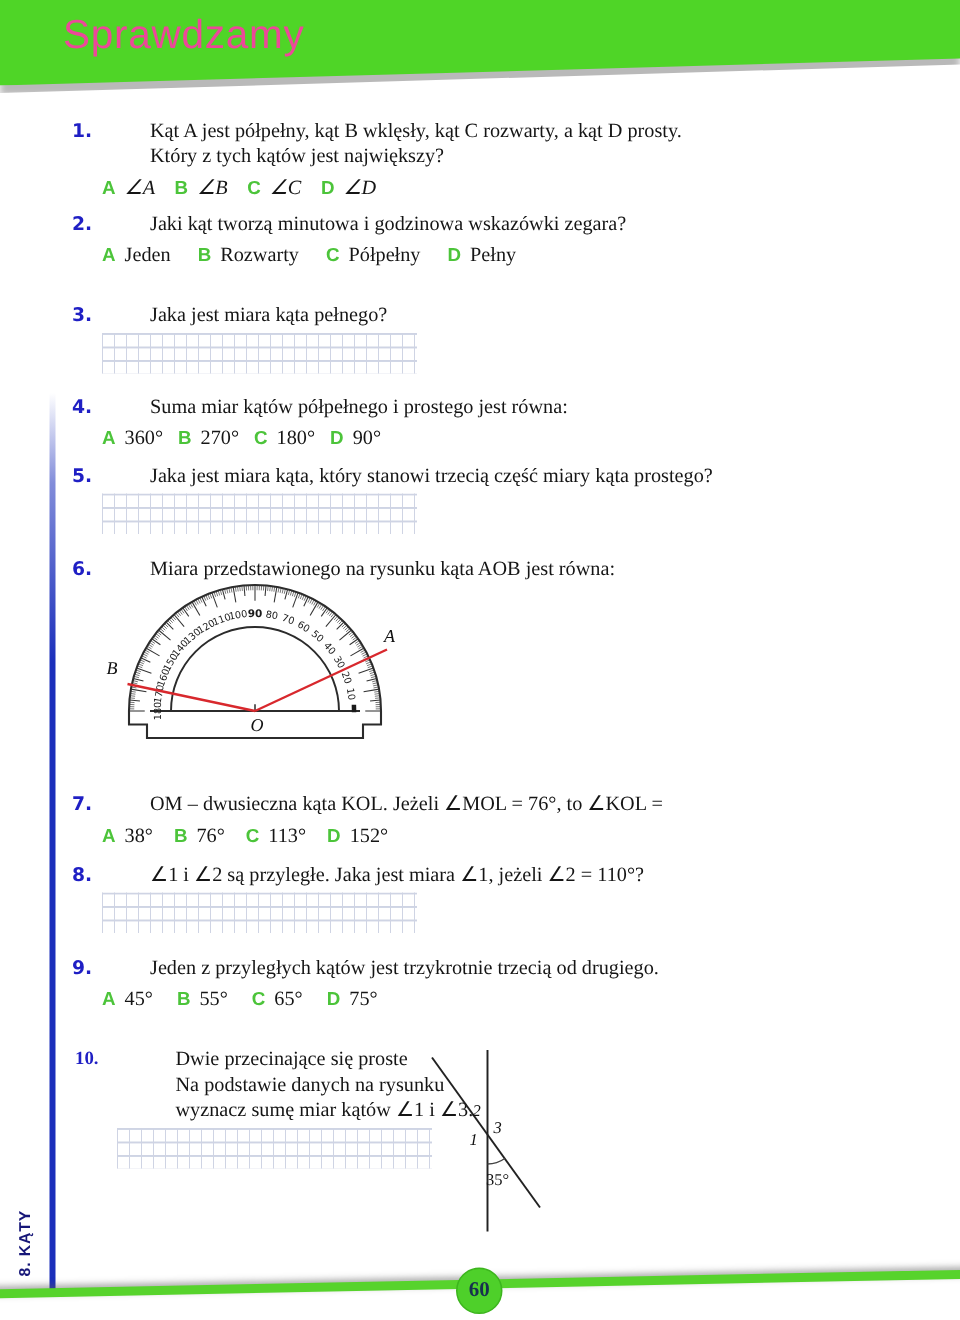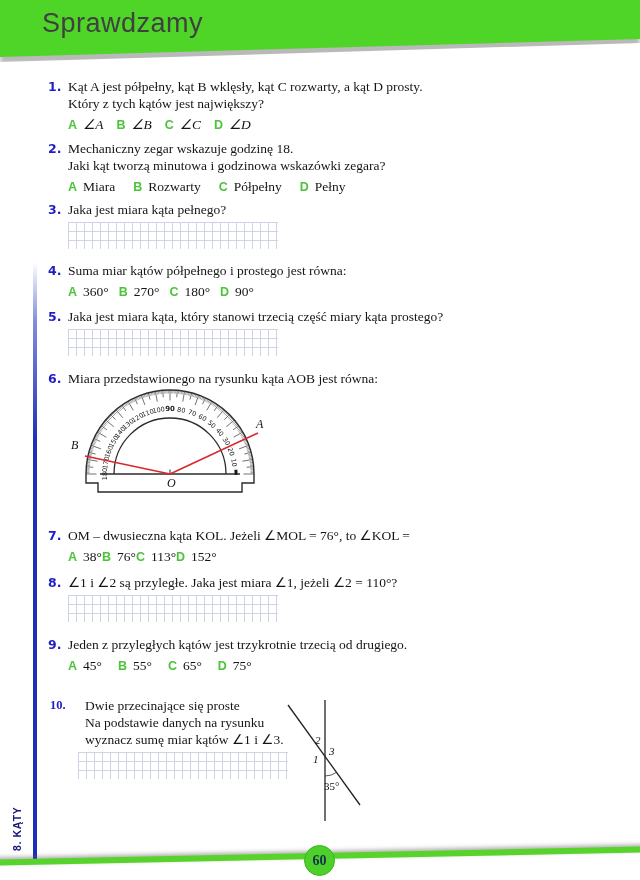--- a/index.html
+++ b/index.html
@@ -5,21 +5,21 @@
   html,body{margin:0;padding:0;background:#fff;}
   #page{position:relative;width:640px;height:880px;background:#ffffff;overflow:hidden;
         font-family:"Liberation Serif",serif;color:#151515;}
 
   
   .header-shadow{position:absolute;top:0;left:0;width:640px;height:64px;background:#b9b9b9;
     clip-path:polygon(0 0,100% 0,100% 43px,0 62px);filter:blur(2.5px);}
   .header{position:absolute;top:0;left:0;width:640px;height:58px;background:#4fd527;
     clip-path:polygon(0 0,100% 0,100% 39px,0 57px);}
   .title{position:absolute;left:42px;top:8px;font-family:"Liberation Sans",sans-serif;
-    font-size:27px;font-weight:500;color:#404040;letter-spacing:.5px;}
+    font-size:27px;font-weight:500;color:#ec4899;letter-spacing:.5px;}
 
   
   .sidebar{position:absolute;left:0;top:234px;width:34px;height:628px;
     background:
       radial-gradient(28px 18px at 8px 330px, rgba(255,255,255,.55), rgba(255,255,255,0) 70%),
       radial-gradient(30px 20px at 20px 450px, rgba(235,240,248,.5), rgba(255,255,255,0) 70%),
       linear-gradient(180deg,#ffffff 0%,#e7f0fa 5%,#bdd6ee 14%,#a9c7e7 28%,#9db9da 42%,
         #a3b7d2 55%,#96a9c6 68%,#8d9cb8 80%,#8g 0,#8d9cb8 84%,#94a3ba 92%,#9aa8bd 100%);}
   .sidebar-rule{position:absolute;left:33px;top:262px;width:4px;height:598px;
     background:linear-gradient(180deg,rgba(27,47,187,0) 0%,rgba(27,47,187,.55) 10%,#1b2fbb 30%,#1b2fbb 100%);}
@@ -27,23 +27,23 @@
     writing-mode:vertical-rl;transform:rotate(180deg);
     font-family:"Liberation Sans",sans-serif;font-size:10.5px;font-weight:bold;
     color:#161678;letter-spacing:.6px;}
 
   
   .q{position:absolute;left:48px;display:flex;}
   .qnum{flex:none;width:20px;padding-top:1px;color:#1f1fc4;
     font-family:"DejaVu Sans",sans-serif;font-weight:bold;font-size:12.5px;}
   .q.wide .qnum{width:37px;padding-left:2px;box-sizing:border-box;font-family:Liberation Serif, serif;}
   .qbody{font-size:13.5px;line-height:17px;}
-  .qline{white-space:nowrap;}
+  .qline{white-space:nowrap;margin-left:32px;}
   .opts{display:flex;margin-top:4px;align-items:baseline;text-align:center;}
-  .g13{gap:13px}.g18{gap:18px}.g26{gap:10px}.g17{gap:17px}.g14{}.g16{gap:16px}
+  .g13{gap:13px}.g18{gap:18px}.g26{gap:10px}.g17{gap:17px}.g14{gap:14px}.g16{gap:16px}
   .olet{font-family:"Liberation Sans",sans-serif;font-weight:bold;font-size:12.5px;
     color:#4cc43a;margin-right:6px;}
   .oval{font-size:13.5px;}
   .italic-vals .oval{font-style:italic;}
   .grid{width:210px;height:27px;margin-top:4px;opacity:.85;
     background-image:linear-gradient(to right,#c7cde0 1px,transparent 1px),
                      linear-gradient(to bottom,#c7cde0 1px,transparent 1px);
     background-size:8px 9px;}
   .grid.q10{margin-left:-7px;}
 
@@ -87,24 +87,23 @@
         <span class="opt"><b class="olet">B</b><span class="oval">∠B</span></span>
         <span class="opt"><b class="olet">C</b><span class="oval">∠C</span></span>
         <span class="opt"><b class="olet">D</b><span class="oval">∠D</span></span>
       </div>
     </div>
   </div>
 
   <div class="q" style="top:140px">
     <span class="qnum">2.</span>
     <div class="qbody">
-      <div class="qline">Mechaniczny zegar wskazuje godzinę 18.</div>
       <div class="qline">Jaki kąt tworzą minutowa i godzinowa wskazówki zegara?</div>
       <div class="opts g18">
-        <span class="opt"><b class="olet">A</b><span class="oval">Miara</span></span>
+        <span class="opt"><b class="olet">A</b><span class="oval">Jeden</span></span>
         <span class="opt"><b class="olet">B</b><span class="oval">Rozwarty</span></span>
         <span class="opt"><b class="olet">C</b><span class="oval">Półpełny</span></span>
         <span class="opt"><b class="olet">D</b><span class="oval">Pełny</span></span>
       </div>
     </div>
   </div>
 
   <div class="q" style="top:201px">
     <span class="qnum">3.</span>
     <div class="qbody">

